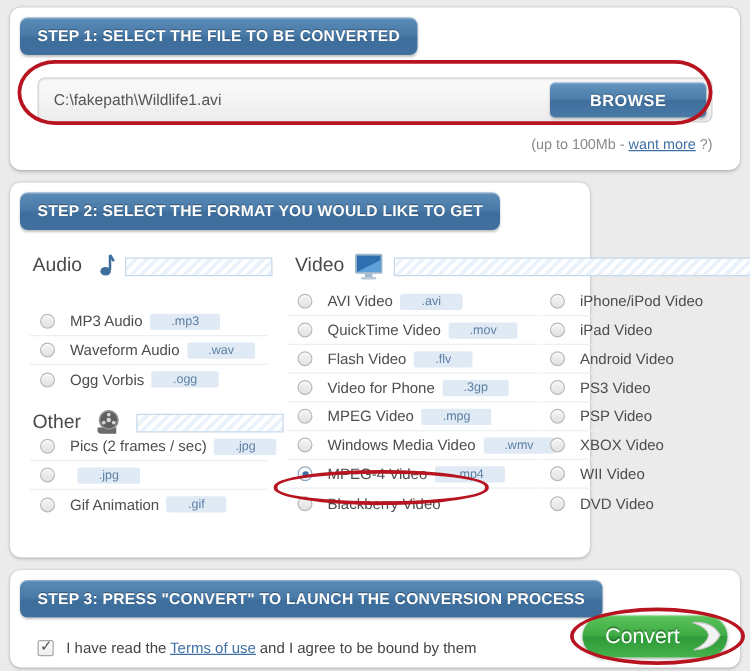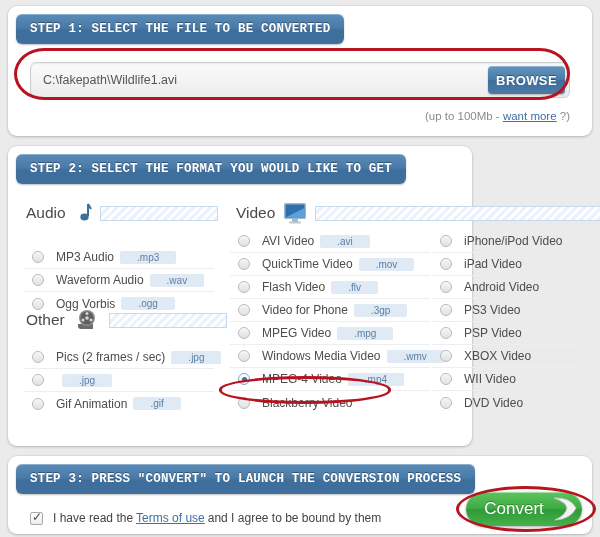--- a/index.html
+++ b/index.html
@@ -31,21 +31,20 @@
     display: flex; align-items: center;
     color: #ffffff;
     font-size: 12.5px;
     font-weight: bold;
     letter-spacing: .2px;
     border-radius: 6px;
     background: linear-gradient(to bottom, #5b8cb8 0%, #4a7ba8 45%, #3d6e9c 55%, #416f9e 100%);
     box-shadow: inset 0 1px 0 rgba(255,255,255,.30), 0 1px 2px rgba(0,0,0,.25);
     text-shadow: 0 -1px 0 rgba(0,0,0,.35);
     white-space: nowrap;
-    font-family: Liberation Mono, monospace;
   }
 
   
   .file-row {
     position: absolute;
     left: 22px; top: 56px;
     width: 540px; height: 36px;
     display: flex; align-items: center;
     background: linear-gradient(to bottom, #fbfbfb, #ececec);
     border: 1px solid #cfcfcf;
@@ -54,21 +53,21 @@
   }
   .file-path {
     flex: 1;
     padding-left: 12px;
     font-size: 12.5px;
     color: #555;
   }
   .browse-btn {
     margin-right: 4px;
     height: 28px;
-    padding: 0 8px;
+    padding: 0 32px;
     display: flex; align-items: center;
     color: #fff;
     font-size: 13px; font-weight: bold;
     letter-spacing: .4px;
     border-radius: 4px;
     background: linear-gradient(to bottom, #6395c0 0%, #4a7ba8 50%, #3f6e9d 51%, #4a7aa6 100%);
     box-shadow: inset 0 1px 0 rgba(255,255,255,.28), 0 1px 2px rgba(0,0,0,.25);
     text-shadow: 0 -1px 0 rgba(0,0,0,.35);
     cursor: pointer;
   }
@@ -234,21 +233,21 @@
           <rect x="1" y="1" width="22" height="16" rx="1.5" fill="#9fb8cd"></rect>
           <rect x="2.5" y="2.5" width="19" height="13" fill="#2f6fb0"></rect>
           <path d="M2.5 15.5 L21.5 6 L21.5 15.5 Z" fill="#5fa0d8"></path>
           <rect x="9" y="17" width="6" height="3" fill="#9fb8cd"></rect>
           <rect x="6" y="19.5" width="12" height="2" rx="1" fill="#b9c9d6"></rect>
         </svg>
       </span>
       <span class="hatch" style="width:294px;"></span>
     </div>
 
-    <div class="cat-row" style="left:18px; top:162px;">
+    <div class="cat-row" style="left:18px; top:180px;">
       <span class="cat-label">Other</span>
       <span class="cat-icon">
         <svg width="28" height="24" viewBox="0 0 28 24">
           <path d="M5 16 L20 16 L20 21 L8 21 Q5 21 5 18 Z" fill="#6a6a6a"></path>
           <circle cx="14" cy="10" r="8" fill="#8d8d8d"></circle>
           <circle cx="14" cy="10" r="6.6" fill="#5f5f5f"></circle>
           <circle cx="14" cy="10" r="1.8" fill="#d6d6d6"></circle>
           <circle cx="14" cy="5.6" r="1.5" fill="#d6d6d6"></circle>
           <circle cx="18" cy="12" r="1.5" fill="#d6d6d6"></circle>
           <circle cx="10" cy="12" r="1.5" fill="#d6d6d6"></circle>

